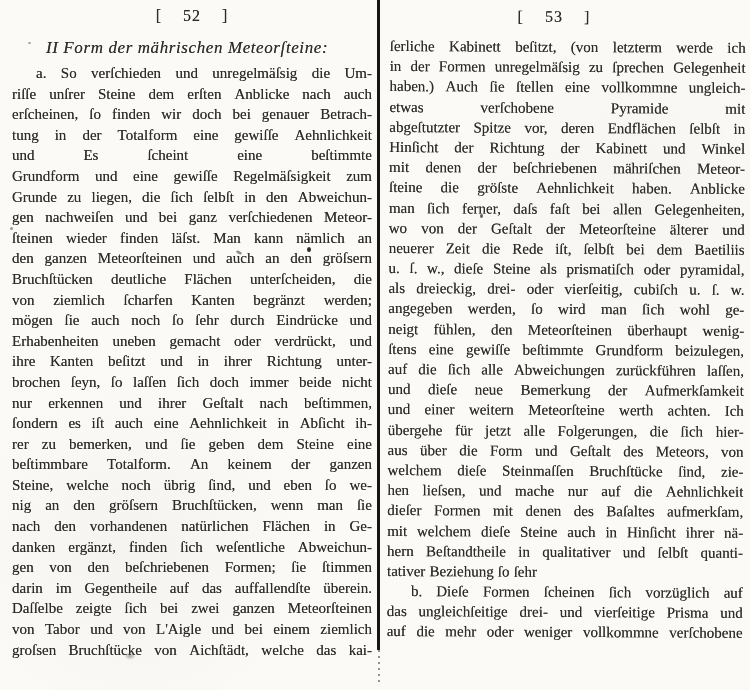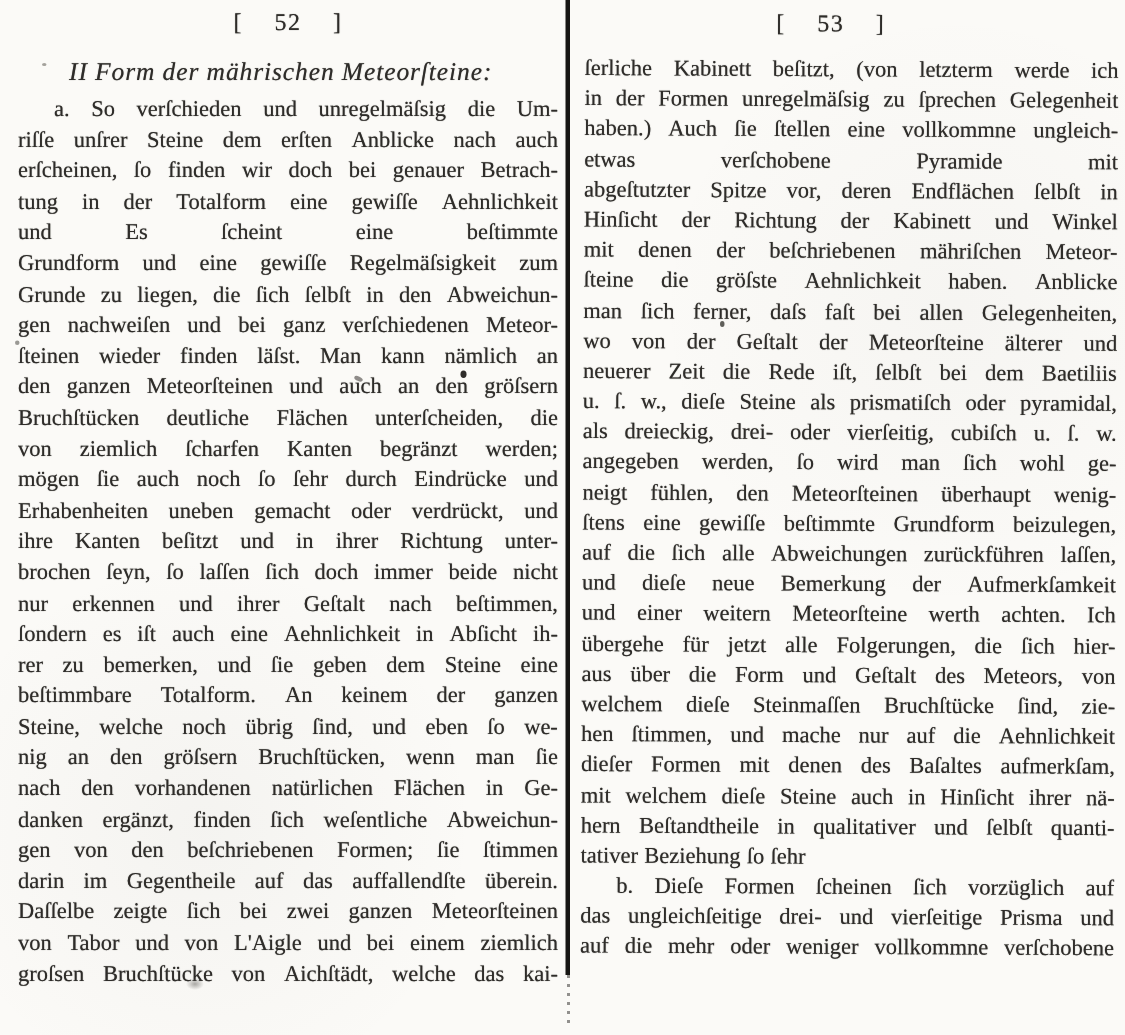--- a/index.html
+++ b/index.html
@@ -553,21 +553,21 @@
         <div class="line">
           <span>welchem</span>
           <span>dieſe</span>
           <span>Steinmaſſen</span>
           <span>Bruchſtücke</span>
           <span>ſind,</span>
           <span>zie-</span>
         </div>
         <div class="line">
           <span>hen</span>
-          <span>ſtimmen,</span>
+          <span>lieſsen,</span>
           <span>und</span>
           <span>mache</span>
           <span>nur</span>
           <span>auf</span>
           <span>die</span>
           <span>Aehnlichkeit</span>
         </div>
         <div class="line">
           <span>dieſer</span>
           <span>Formen</span>

